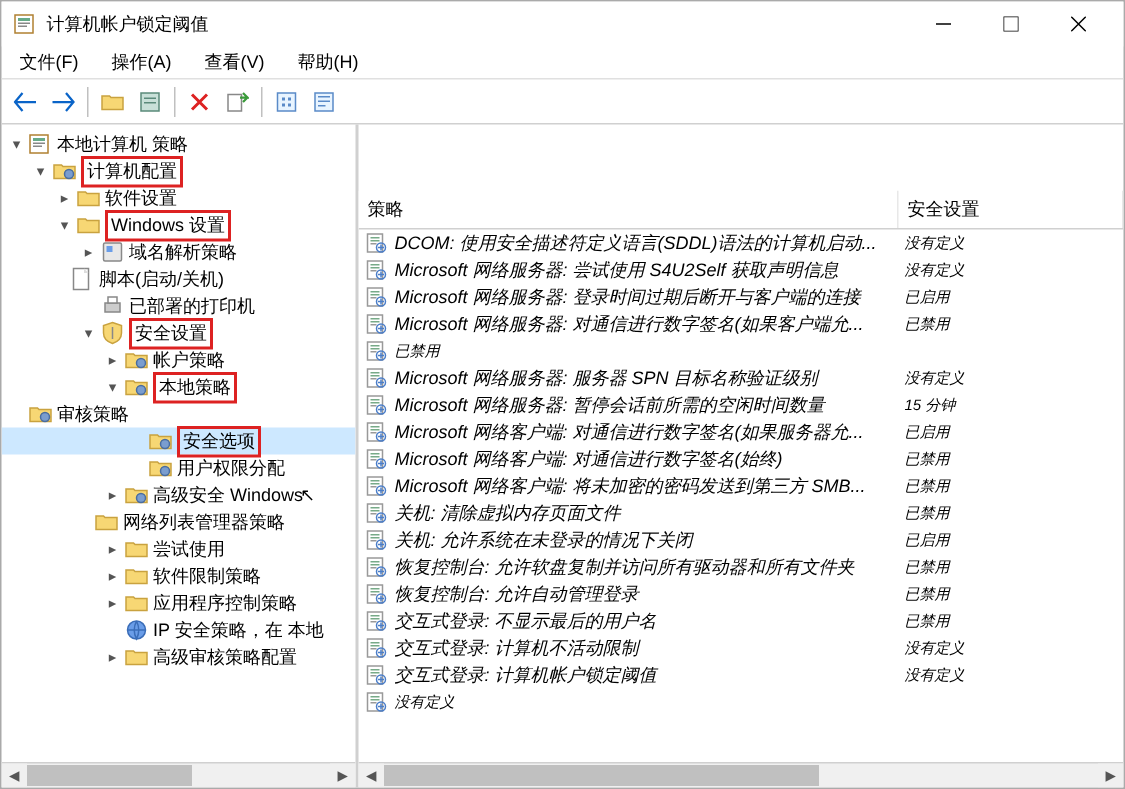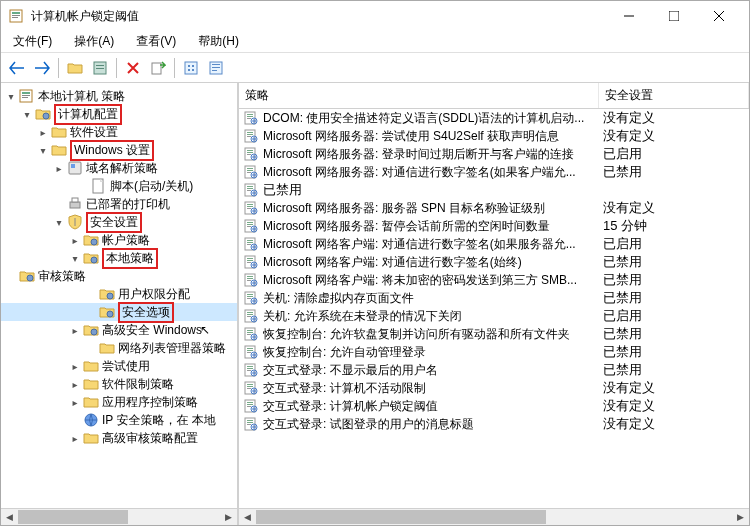--- a/index.html
+++ b/index.html
@@ -16,30 +16,30 @@
 .tsep { width: 1px; height: 20px; background: #c0c0c0; margin: 0 3px; }
 .body { flex: 1; display: flex; min-height: 0; }
 .tree-pane { width: 238px; border-right: 2px solid #d0d0d0; overflow: hidden; display: flex; flex-direction: column; }
 .tree { flex: 1; overflow: auto; padding: 4px 0; }
 .node { display: flex; align-items: center; height: 18px; padding: 0 2px; white-space: nowrap; }
 .exp { width: 16px; display: flex; align-items: center; justify-content: center; color: #555; font-size: 10px; }
 .nicon { width: 16px; height: 16px; margin-right: 3px; flex: 0 0 16px; }
 .nlabel { font-size: 12px; text-align: right; }
 .hl { border: 2px solid #d22; padding: 0 2px; margin: -1px 0; }
 .sel { background: #cde8ff; }
-.list-pane { flex: 1; display: flex; flex-direction: column; overflow: hidden; }
+.list-pane { flex: 1; display: flex; flex-direction: column; overflow: hidden; margin-top: 44px; }
 .list-header { display: flex; border-bottom: 1px solid #d0d0d0; background: #fff; }
 .col { padding: 4px 6px; font-size: 12px; border-right: 1px solid #e8e8e8; }
 .col1 { width: 360px; }
 .col2 { flex: 1; }
-.list-body { flex: 1; overflow: auto; }
+.list-body { flex: 1; overflow: auto; font-style: italic; }
 .row { display: flex; align-items: center; height: 18px; padding: 0 4px; }
 .ricon { width: 16px; height: 16px; margin-right: 4px; flex: 0 0 16px; }
 .rtext { width: 340px; overflow: hidden; text-overflow: ellipsis; white-space: nowrap; font-size: 12px; }
-.rval { flex: 1; font-size: 13px; }
+.rval { flex: 1; font-size: 10px; }
 .hscroll { height: 17px; background: #f0f0f0; border-top: 1px solid #d0d0d0; position: relative; }
 .hscroll .thumb { position: absolute; left: 17px; width: 110px; top: 1px; bottom: 1px; background: #c0c0c0; }
 .hscroll .lar, .hscroll .rar { position: absolute; top: 0; bottom: 0; width: 17px; display: flex; align-items: center; justify-content: center; background: #f0f0f0; font-size: 9px; color: #555;}
 .hscroll .lar { left: 0; } .hscroll .rar { right: 0; }
 svg { display: block; }
 </style>
 </head>
 <body>
 
 <svg width="0" height="0" style="position:absolute">
@@ -226,21 +226,21 @@
         </div>
       <div class="node" style="padding-left:50px">
           <span class="exp">▸</span>
           <span class="nicon">
             <svg width="16" height="16">
               <use href="#book-icon"></use>
             </svg>
           </span>
           <span class="nlabel">域名解析策略</span>
         </div>
-      <div class="node" style="padding-left:74px">
+      <div class="node" style="padding-left:30px">
           <span class="exp">&nbsp;</span>
           <span class="nicon">
             <svg width="16" height="16">
               <use href="#doc-icon"></use>
             </svg>
           </span>
           <span class="nlabel">脚本(启动/关机)</span>
         </div>
       <div class="node" style="padding-left:50px">
           <span class="exp">&nbsp;</span>
@@ -280,49 +280,49 @@
         </div>
       <div class="node" style="">
           <span class="exp">&nbsp;</span>
           <span class="nicon">
             <svg width="16" height="16">
               <use href="#folder-gear-icon"></use>
             </svg>
           </span>
           <span class="nlabel">审核策略</span>
         </div>
+      <div class="node sel" style="padding-left:82px">
+          <span class="exp">&nbsp;</span>
+          <span class="nicon">
+            <svg width="16" height="16">
+              <use href="#folder-gear-icon"></use>
+            </svg>
+          </span>
+          <span class="nlabel hl">安全选项</span>
+        </div>
       <div class="node" style="padding-left:82px">
           <span class="exp">&nbsp;</span>
           <span class="nicon">
             <svg width="16" height="16">
               <use href="#folder-gear-icon"></use>
             </svg>
           </span>
           <span class="nlabel">用户权限分配</span>
-        </div>
-      <div class="node sel" style="padding-left:82px">
-          <span class="exp">&nbsp;</span>
-          <span class="nicon">
-            <svg width="16" height="16">
-              <use href="#folder-gear-icon"></use>
-            </svg>
-          </span>
-          <span class="nlabel hl">安全选项</span>
         </div>
       <div class="node" style="padding-left:66px">
           <span class="exp">▸</span>
           <span class="nicon">
             <svg width="16" height="16">
               <use href="#folder-gear-icon"></use>
             </svg>
           </span>
           <span class="nlabel">高级安全 Windows</span>
           <span style="margin-left:-2px">↖</span>
         </div>
-      <div class="node" style="padding-left:82px">
+      <div class="node" style="padding-left:46px">
           <span class="exp">&nbsp;</span>
           <span class="nicon">
             <svg width="16" height="16">
               <use href="#folder-icon"></use>
             </svg>
           </span>
           <span class="nlabel">网络列表管理器策略</span>
         </div>
       <div class="node" style="padding-left:66px">
           <span class="exp">▸</span>
@@ -534,21 +534,20 @@
           </span>
           <span class="rtext">交互式登录: 计算机帐户锁定阈值</span>
           <span class="rval">没有定义</span>
         </div>
         <div class="row">
           <span class="ricon">
             <svg width="16" height="16">
               <use href="#policy-icon"></use>
             </svg>
           </span>
-          <span class="rtext">交互式登录: 试图登录的用户的消息标题</span>
           <span class="rval">没有定义</span>
         </div>
       </div>
     <div class="hscroll">
         <div class="lar">◀</div>
         <div class="thumb" style="width:290px"></div>
         <div class="rar">▶</div>
       </div>
   </div>
 </div>

